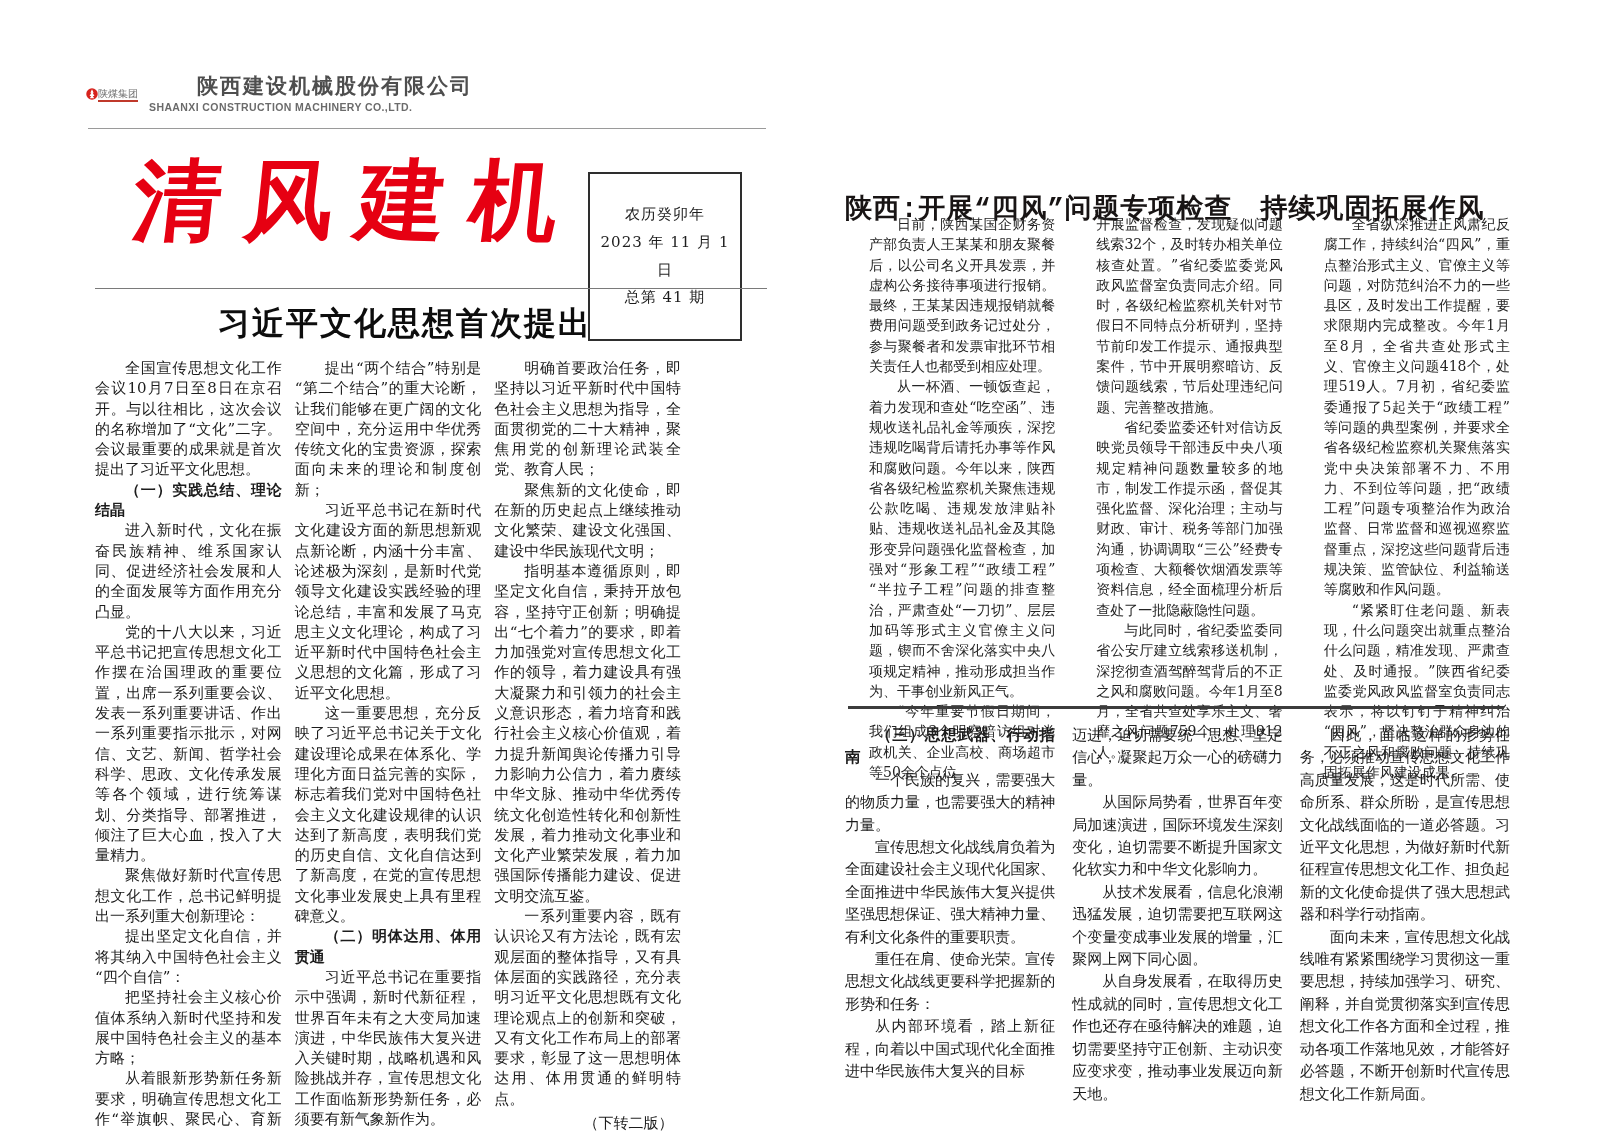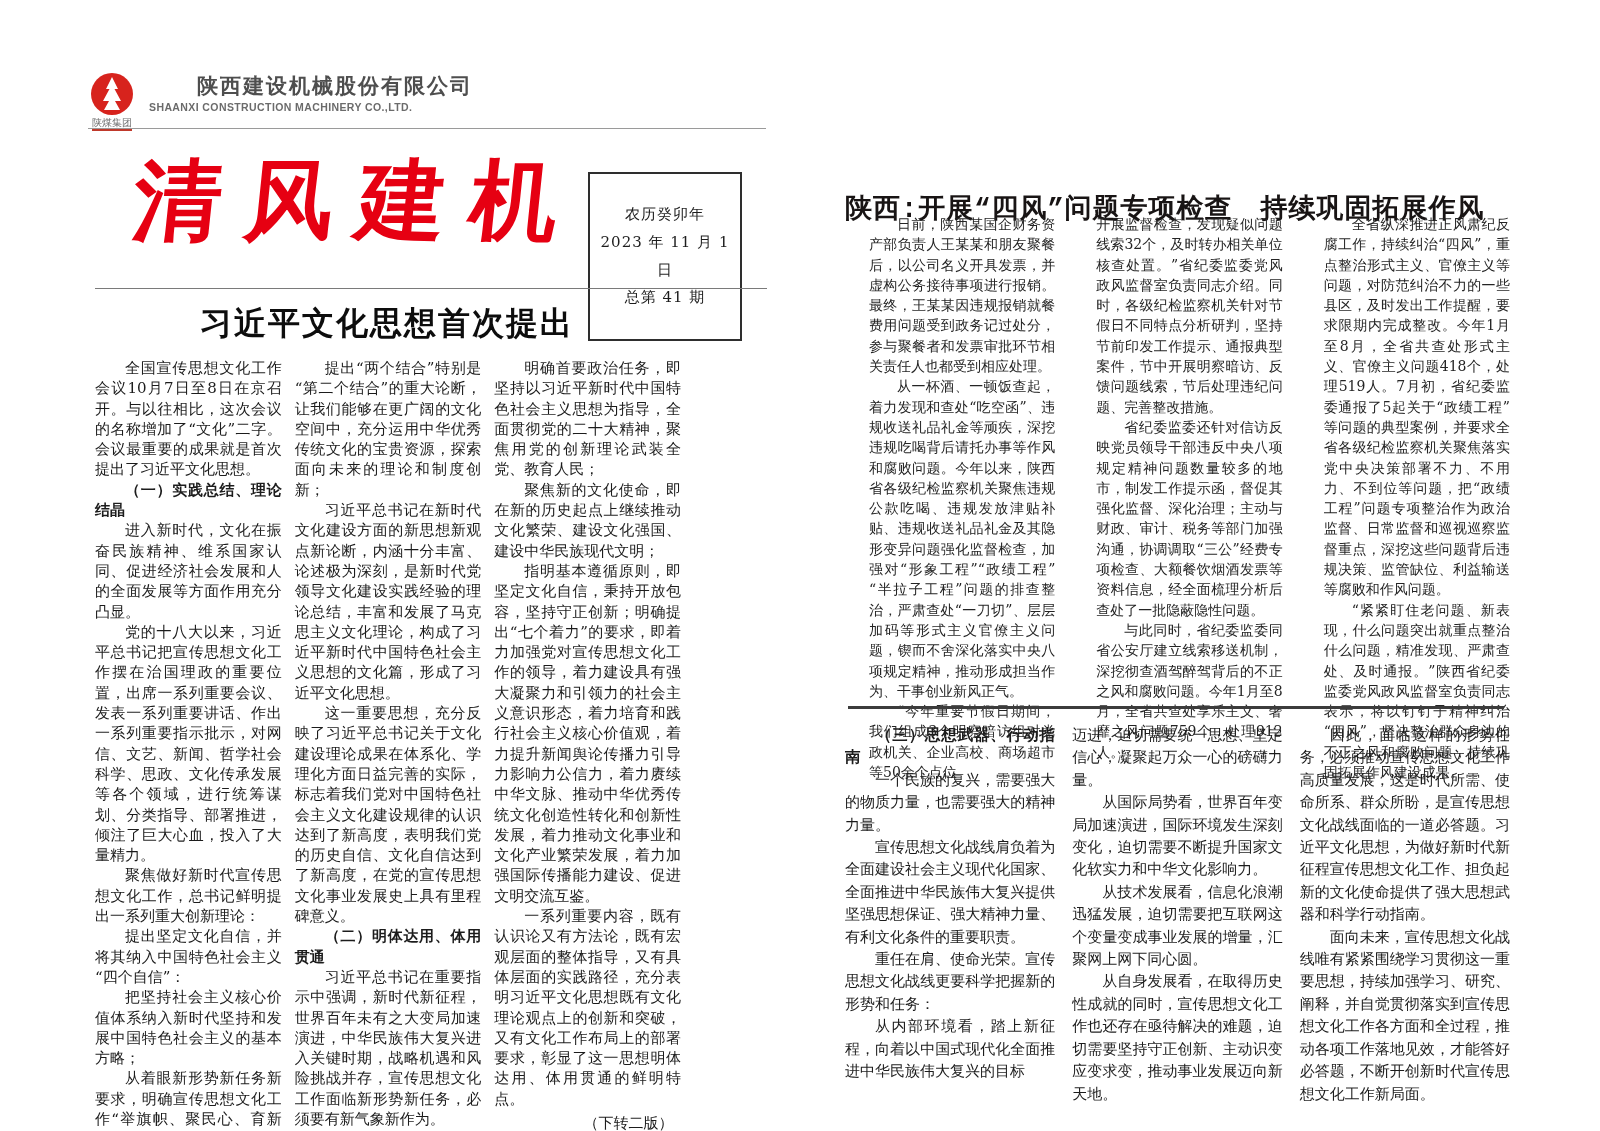--- a/index.html
+++ b/index.html
@@ -3,21 +3,21 @@
 <meta charset="utf-8">
 <style>
   html,body{margin:0;padding:0;background:#e9e9e9;}
   .page{
     position:relative;width:1600px;height:1131px;margin:0 auto;
     background:#ffffff;overflow:hidden;
     font-family:"DejaVu Serif","Liberation Serif",serif;color:#1c1c1c;
   }
   
   .brand{position:absolute;left:86px;top:72px;display:flex;align-items:flex-start;gap:11px;}
-  .logo-wrap{display:flex;flex-direction:column;align-items:center;width:52px;}
+  .logo-wrap{display:flex;flex-direction:row;align-items:center;width:52px;}
   .logo-svg{width:44px;height:44px;display:block;}
   .logo-caption{font-family:"Liberation Sans",sans-serif;font-size:10px;color:#6f6f6f;
     margin-top:1px;white-space:nowrap;line-height:1.1;border-bottom:2px solid #c0392b;padding-bottom:1px;}
   .brand-names{padding-top:2px;}
   .brand-cn{font-family:"Liberation Sans",sans-serif;font-size:21px;font-weight:bold;
     color:#4e4e4e;letter-spacing:2px;line-height:1.15;margin-left:48px;}
   .brand-en{font-family:"Liberation Sans",sans-serif;font-size:10.5px;font-weight:bold;
     color:#6b6b6b;letter-spacing:0.4px;margin-top:3px;}
   .brand-rule{position:absolute;left:88px;top:128px;width:678px;height:1px;background:#9a9a9a;}
 
@@ -31,21 +31,21 @@
   }
   .date-box{
     position:absolute;left:588px;top:172px;width:154px;box-sizing:border-box;
     border:2px solid #2e2e2e;padding:27px 4px;text-align:center;
     font-size:15px;line-height:1.85;color:#1d1d1d;letter-spacing:1px;
   }
   .masthead-rule{position:absolute;left:95px;top:288px;width:672px;height:1px;background:#7a7a7a;}
 
   
   .left-headline{
-    position:absolute;left:94px;top:302px;width:586px;text-align:center;
+    position:absolute;left:112px;top:302px;width:586px;text-align:center;
     font-size:32px;font-weight:bold;color:#0d0d0d;letter-spacing:2px;
     font-family:"DejaVu Serif",serif;
   }
   .cols{display:flex;}
   .col{flex:1;text-align:justify;color:#1c1c1c;}
   .col p{margin:0;text-indent:2em;}
   .col p.sub{font-family:"Liberation Sans",sans-serif;font-weight:bold;}
   .col p.cont{text-indent:0;}
   .col p.right{text-align:right;text-indent:0;padding-right:0.5em;margin-top:4px;}
 

